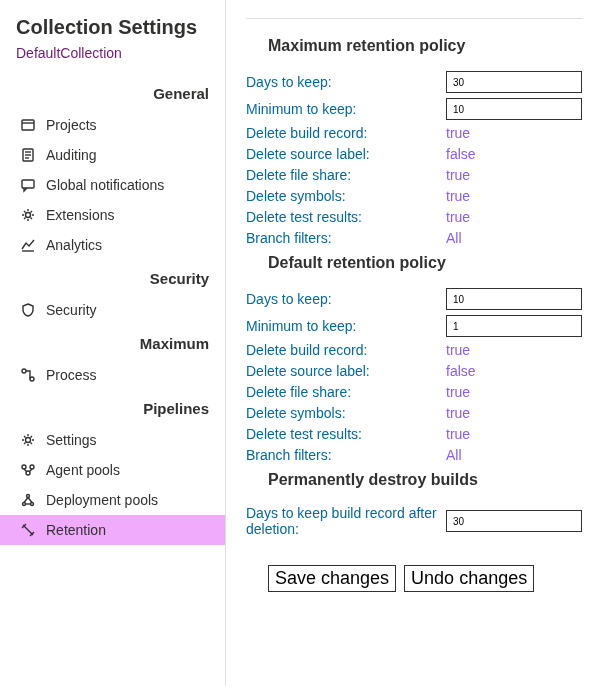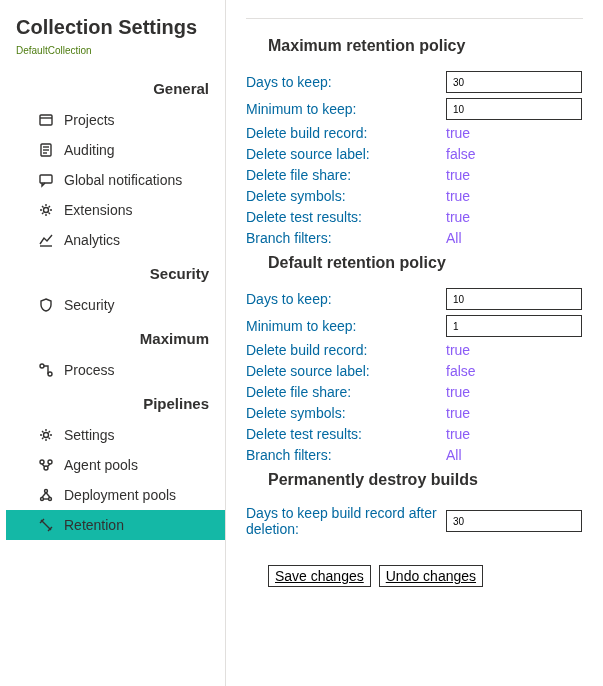--- a/index.html
+++ b/index.html
@@ -18,39 +18,38 @@
     border-right: 1px solid #e1dfdd;
     padding-top: 16px;
   }
   .sidebar h1 {
     font-size: 20px;
     font-weight: 600;
     padding: 0 16px 6px 16px;
   }
   .sidebar .subtitle {
     padding: 0 16px 14px 16px;
-    color: #4d7c0f;
-    font-size: 10px;
+    color: #701a75;
+    font-size: 14px;
   }
   .section-label {
     font-weight: 600;
     font-size: 15px;
     padding: 10px 16px 8px 16px;
     text-align: right;
   }
   .nav-item {
     display: flex;
     align-items: center;
     gap: 10px;
-    padding: 7px 16px 7px 32px;
+    padding: 7px 16px 7px 20px;
     cursor: pointer;
     font-size: 14px;
-    margin-left: 6px;
-  }
-  .nav-item.active { background: #14b8a6; }
+  }
+  .nav-item.active { background: #f0abfc; }
   .nav-item .icon {
     width: 16px; height: 16px;
     display: inline-flex; align-items: center; justify-content: center;
     color: #323130;
     flex-shrink: 0;
   }
   .nav-item .icon svg { width: 16px; height: 16px; stroke: currentColor; fill: none; stroke-width: 1.4; }
   .main {
     flex: 1;
     padding: 18px 20px 24px 20px;
@@ -89,26 +88,25 @@
   }
   .wide-row .label { width: 200px; }
   .wide-row input[type="text"] { width: 136px; }
   .button-row {
     margin: 28px 0 0 22px;
     display: flex;
     gap: 8px;
   }
   .button-row button {
     font-family: inherit;
-    font-size: 14px;
+    font-size: 18px;
     background: #fff;
     border: 1px solid #323130;
     padding: 2px 6px;
     cursor: pointer;
-    text-decoration: underline;
   }
 </style>
 </head>
 <body>
 
 <div class="layout">
   <div class="sidebar">
     <h1>Collection Settings</h1>
     <div class="subtitle">DefaultCollection</div>
 

